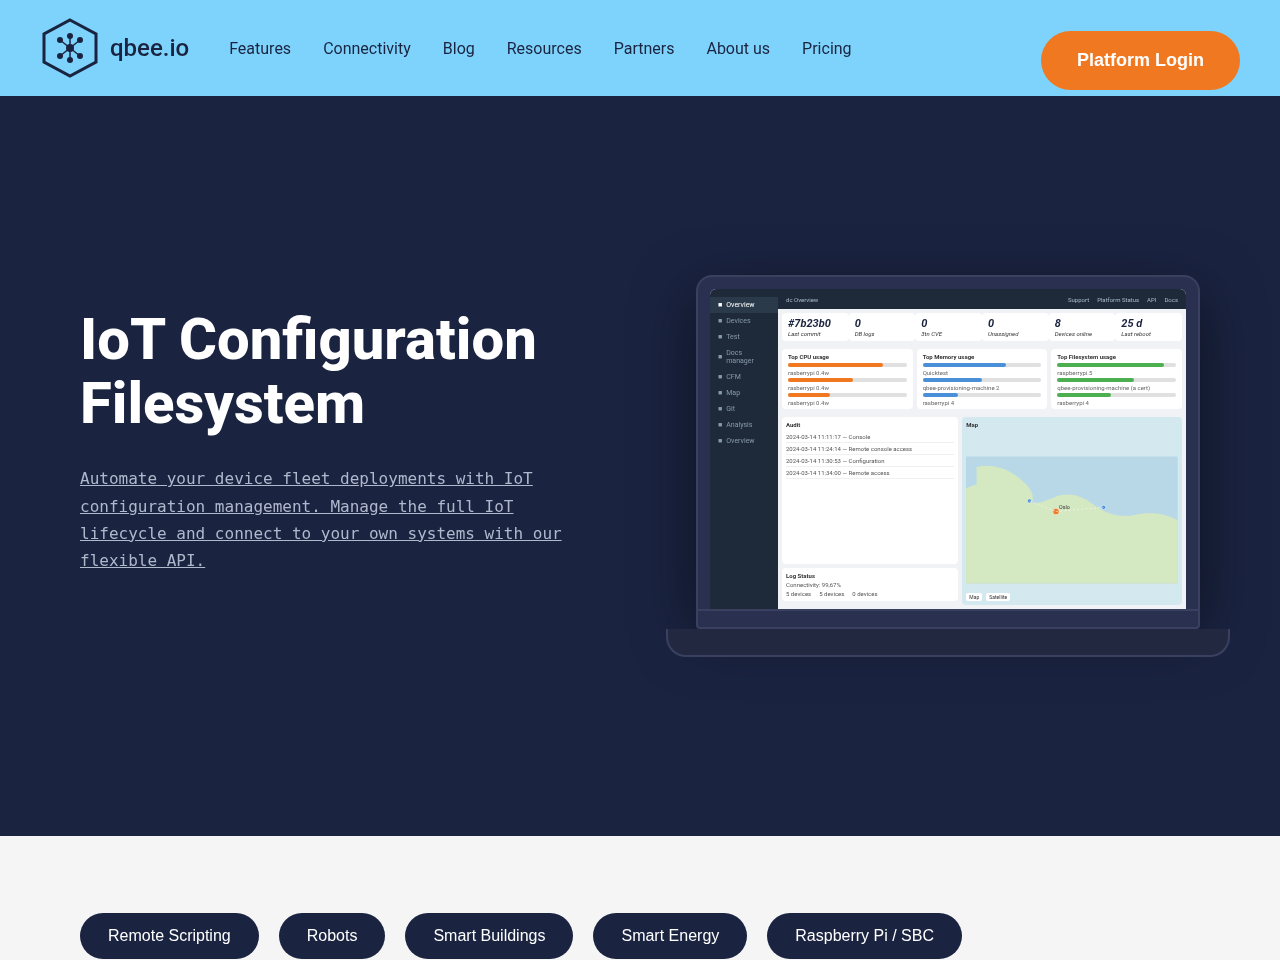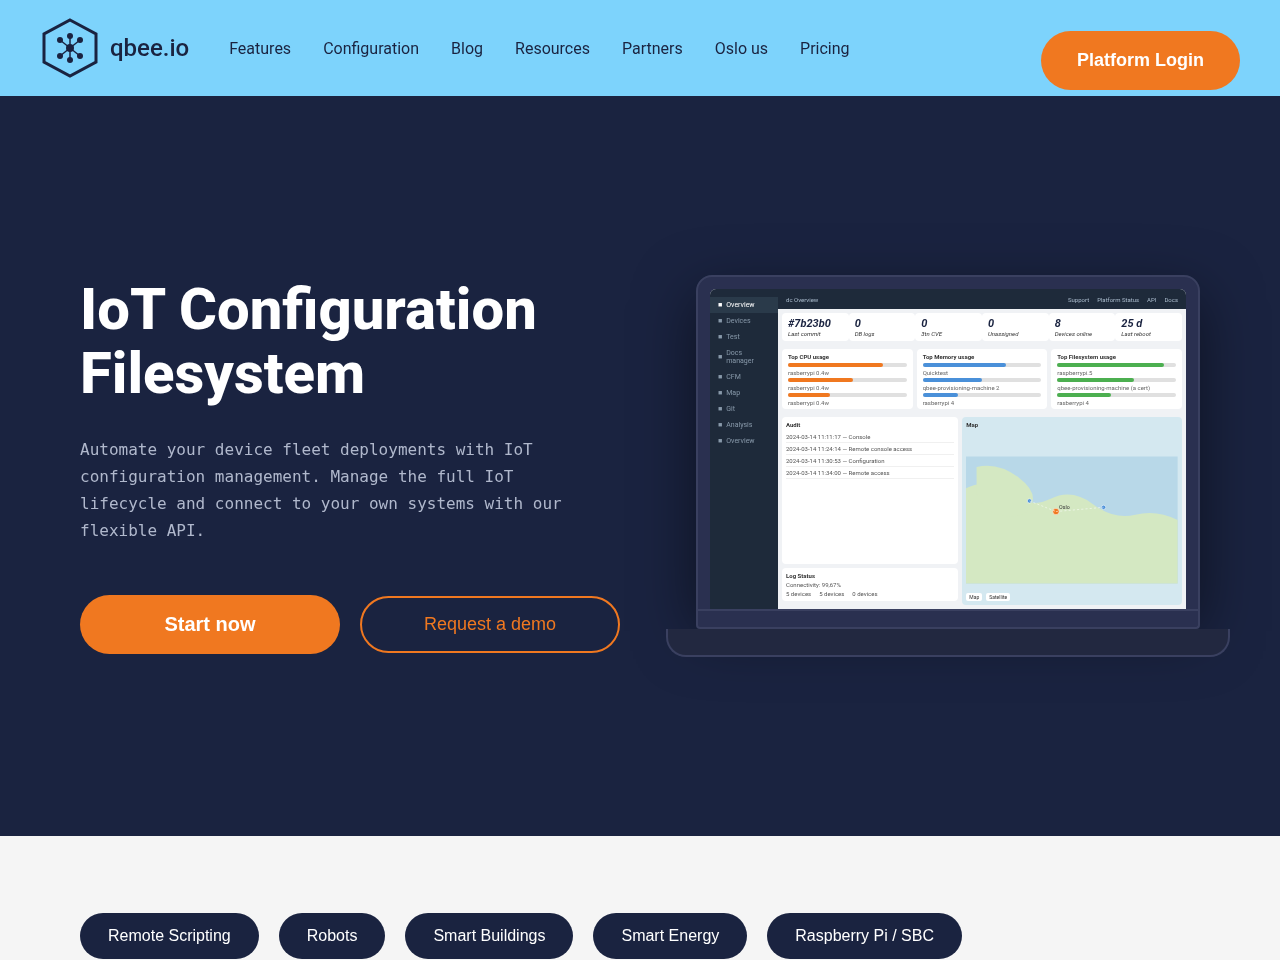--- a/index.html
+++ b/index.html
@@ -80,20 +80,21 @@
       line-height: 1.1;
       margin-bottom: 30px;
     }
     .hero-description {
       color: #b0b8cc;
       font-size: 16px;
       line-height: 1.7;
       max-width: 520px;
       margin-bottom: 50px;
       font-family: monospace;
+      text-decoration: underline;
     }
     .hero-buttons {
       display: flex;
       gap: 20px;
       align-items: center;
     }
     .btn-start {
       background: #f07820;
       color: #fff;
       border: none;
@@ -319,44 +320,40 @@
       <line x1="20" y1="38" x2="30" y2="30" stroke="#1a2340" stroke-width="1.5"></line>
       <line x1="40" y1="38" x2="30" y2="30" stroke="#1a2340" stroke-width="1.5"></line>
       <line x1="30" y1="18" x2="30" y2="30" stroke="#1a2340" stroke-width="1.5"></line>
       <line x1="30" y1="42" x2="30" y2="30" stroke="#1a2340" stroke-width="1.5"></line>
     </svg>
     <span class="logo-text">qbee.io</span>
   </a>
 
   <div class="nav-links">
     <a class="nav-link" href="#">Features</a>
-    <a class="nav-link" href="#">Configuration</a>
+    <a class="nav-link" href="#">Connectivity</a>
     <a class="nav-link" href="#">Blog</a>
     <a class="nav-link" href="#">Resources</a>
     <a class="nav-link" href="#">Partners</a>
-    <a class="nav-link" href="#">Oslo us</a>
+    <a class="nav-link" href="#">About us</a>
     <a class="nav-link" href="#">Pricing</a>
   </div>
 
   <button class="platform-login-btn">Platform Login</button>
 </nav>
 
 <section class="hero">
   <div class="hero-content">
     <h1 class="hero-title">
       <span>IoT Configuration</span><br>
       <span>Filesystem</span>
     </h1>
     <p class="hero-description">Automate your device fleet deployments with IoT configuration
 management. Manage the full IoT lifecycle and connect to your own
 systems with our flexible API.</p>
-    <div class="hero-buttons">
-      <button class="btn-start">Start now</button>
-      <button class="btn-demo">Request a demo</button>
-    </div>
   </div>
 
   <div class="hero-image">
     <div class="laptop-container">
       <div class="laptop-screen-outer">
         <div class="laptop-screen-inner">
 
           <div class="dashboard">
 
             <div class="dash-sidebar">

